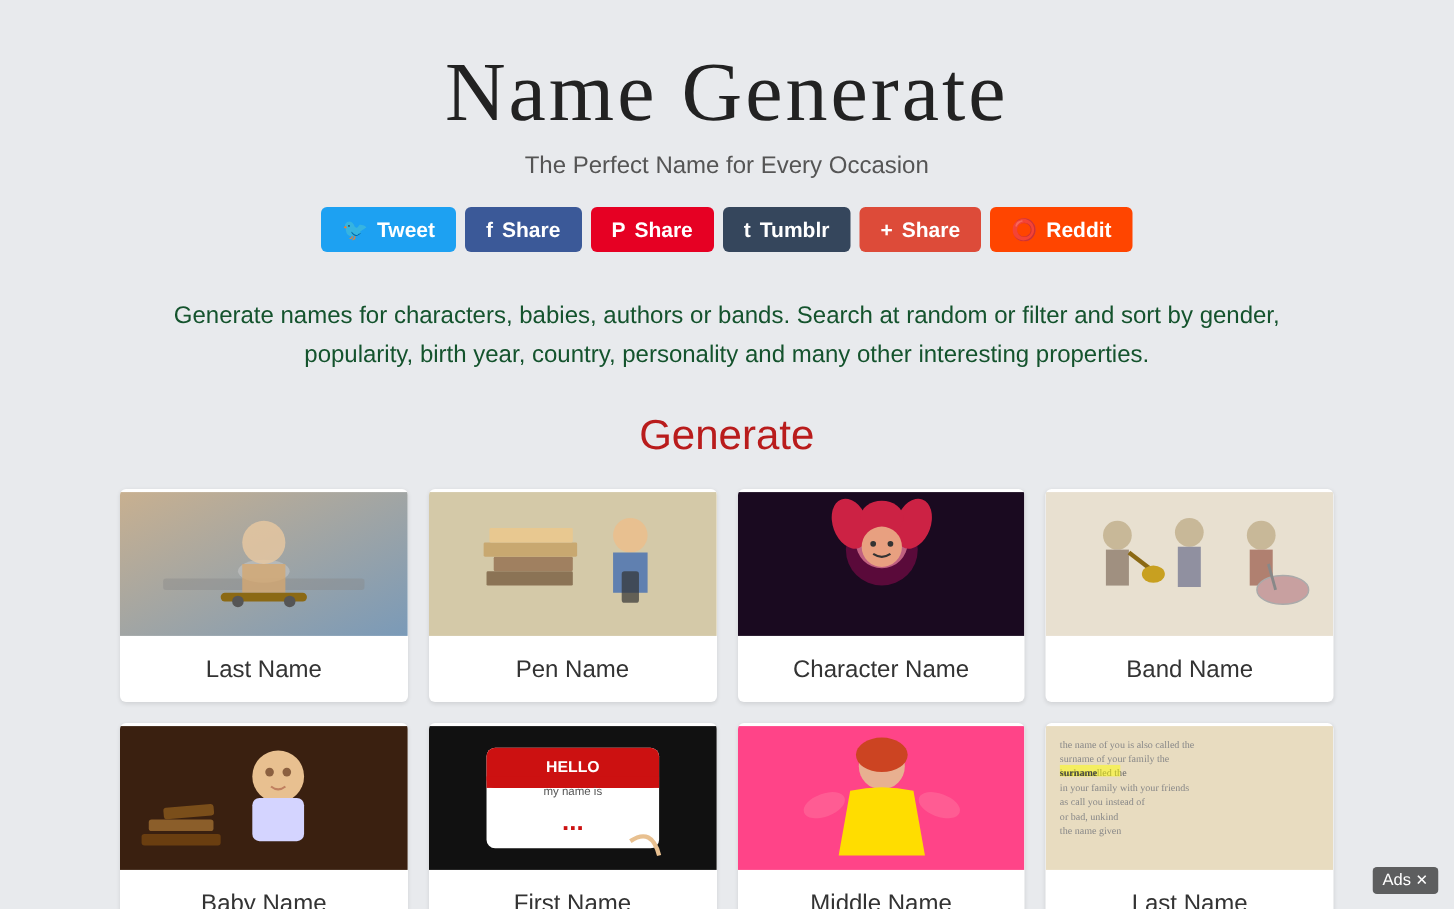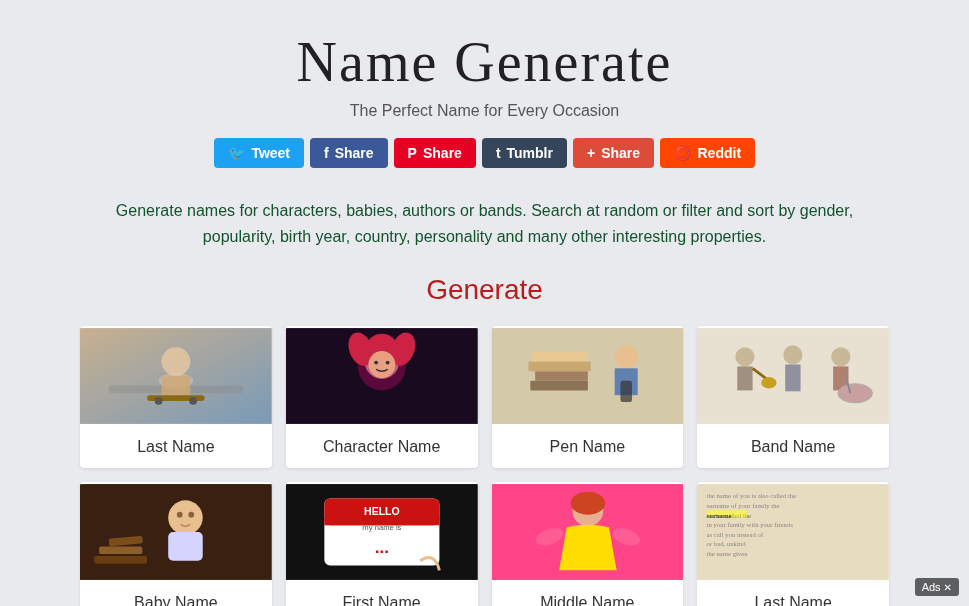--- a/index.html
+++ b/index.html
@@ -199,54 +199,54 @@
           <circle cx="82" cy="76" r="4" fill="#555"></circle>
           <circle cx="118" cy="76" r="4" fill="#555"></circle>
         </svg>
       </div>
       <div class="card-label">Last Name</div>
     </div>
 
     <div class="card">
       <div class="card-svg-wrap">
         <svg viewBox="0 0 200 100" xmlns="http://www.w3.org/2000/svg">
+          <rect width="200" height="100" fill="#d4c9a8"></rect>
+
+          <rect x="40" y="55" width="60" height="10" rx="1" fill="#8b7355"></rect>
+          <rect x="45" y="45" width="55" height="10" rx="1" fill="#a08060"></rect>
+          <rect x="38" y="35" width="65" height="10" rx="1" fill="#c8a870"></rect>
+          <rect x="42" y="25" width="58" height="10" rx="1" fill="#e8c890"></rect>
+
+          <circle cx="140" cy="30" r="12" fill="#e8c090"></circle>
+          <rect x="128" y="42" width="24" height="28" fill="#6080b0"></rect>
+
+          <rect x="134" y="55" width="12" height="22" rx="2" fill="#333" opacity="0.7"></rect>
+        </svg>
+      </div>
+      <div class="card-label">Pen Name</div>
+    </div>
+
+    <div class="card">
+      <div class="card-svg-wrap">
+        <svg viewBox="0 0 200 100" xmlns="http://www.w3.org/2000/svg">
           <rect width="200" height="100" fill="#1a0a20"></rect>
           <circle cx="100" cy="40" r="25" fill="#5a0a3a"></circle>
           <circle cx="100" cy="35" r="18" fill="#c06080"></circle>
 
           <ellipse cx="78" cy="22" rx="12" ry="18" fill="#cc2244" transform="rotate(-20 78 22)"></ellipse>
           <ellipse cx="122" cy="22" rx="12" ry="18" fill="#cc2244" transform="rotate(20 122 22)"></ellipse>
           <ellipse cx="100" cy="18" rx="15" ry="12" fill="#cc2244"></ellipse>
           <circle cx="100" cy="38" r="14" fill="#e8a080"></circle>
 
           <circle cx="94" cy="36" r="2" fill="#333"></circle>
           <circle cx="106" cy="36" r="2" fill="#333"></circle>
           <path d="M94 43 Q100 47 106 43" stroke="#333" stroke-width="1.5" fill="none"></path>
         </svg>
       </div>
       <div class="card-label">Character Name</div>
-    </div>
-
-    <div class="card">
-      <div class="card-svg-wrap">
-        <svg viewBox="0 0 200 100" xmlns="http://www.w3.org/2000/svg">
-          <rect width="200" height="100" fill="#d4c9a8"></rect>
-
-          <rect x="40" y="55" width="60" height="10" rx="1" fill="#8b7355"></rect>
-          <rect x="45" y="45" width="55" height="10" rx="1" fill="#a08060"></rect>
-          <rect x="38" y="35" width="65" height="10" rx="1" fill="#c8a870"></rect>
-          <rect x="42" y="25" width="58" height="10" rx="1" fill="#e8c890"></rect>
-
-          <circle cx="140" cy="30" r="12" fill="#e8c090"></circle>
-          <rect x="128" y="42" width="24" height="28" fill="#6080b0"></rect>
-
-          <rect x="134" y="55" width="12" height="22" rx="2" fill="#333" opacity="0.7"></rect>
-        </svg>
-      </div>
-      <div class="card-label">Pen Name</div>
     </div>
 
     <div class="card">
       <div class="card-svg-wrap">
         <svg viewBox="0 0 200 100" xmlns="http://www.w3.org/2000/svg">
           <rect width="200" height="100" fill="#e8e0d0"></rect>
 
           <circle cx="50" cy="30" r="10" fill="#c8b898"></circle>
           <rect x="42" y="40" width="16" height="25" fill="#a09080"></rect>
 

